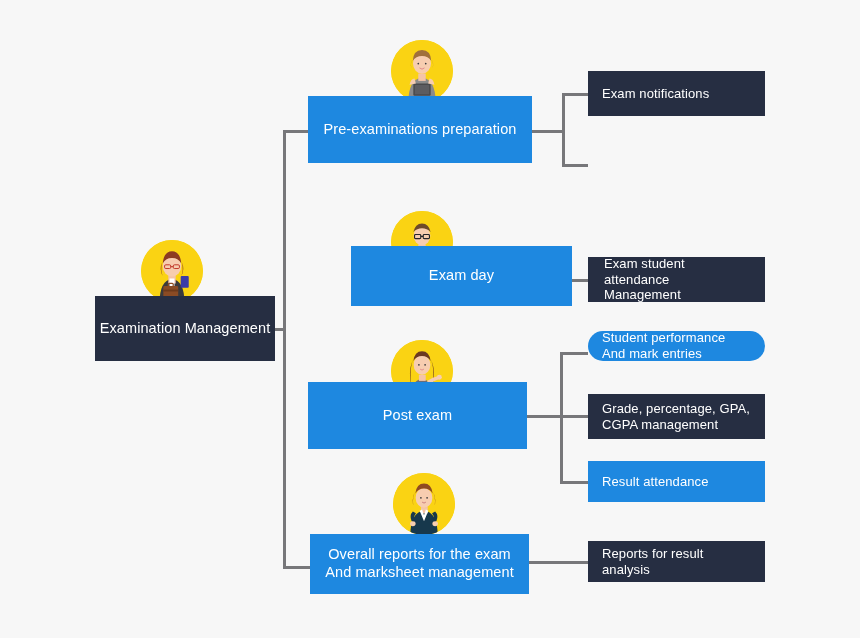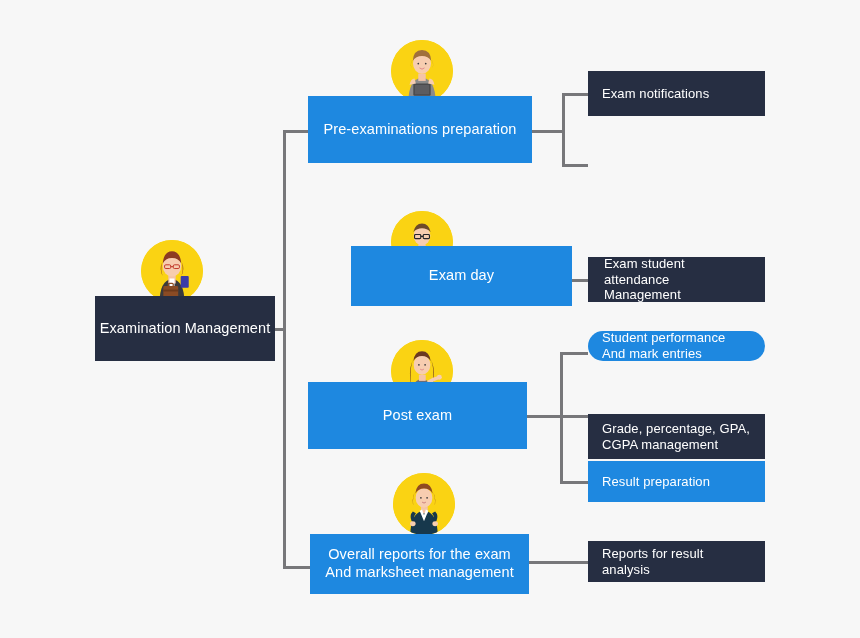--- a/index.html
+++ b/index.html
@@ -228,26 +228,26 @@
   <div class="node navy leaf" style="left:588px; top:257px; width:177px; height:45px;padding-left:16px;">
     <span class="node-label">Exam student attendance
 Management</span>
   </div>
 
   <div class="node blue leaf" style="left:588px; top:331px; width:177px; height:30px;border-radius:22px;">
     <span class="node-label">Student performance
 And mark entries</span>
   </div>
 
-  <div class="node navy leaf" style="left:588px; top:394px; width:177px; height:45px;margin-top:20px;">
+  <div class="node navy leaf" style="left:588px; top:394px; width:177px; height:45px;">
     <span class="node-label">Grade, percentage, GPA,
 CGPA management</span>
   </div>
 
   <div class="node blue leaf" style="left:588px; top:461px; width:177px; height:41px;">
-    <span class="node-label">Result preparation</span>
+    <span class="node-label">Result attendance</span>
   </div>
 
   <div class="node navy leaf" style="left:588px; top:541px; width:177px; height:41px;">
     <span class="node-label">Reports for result analysis</span>
   </div>
 
 </div>
 
 </body></html>

